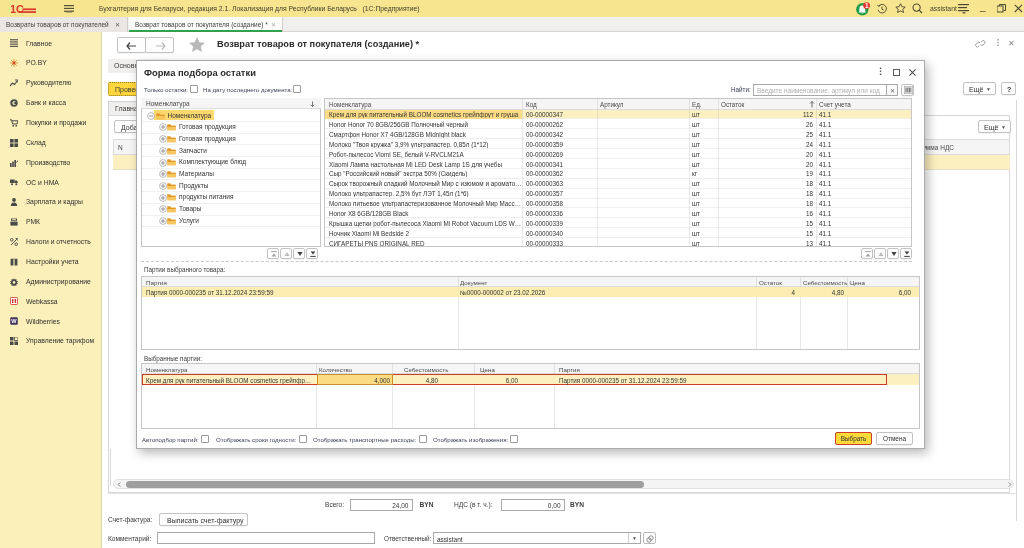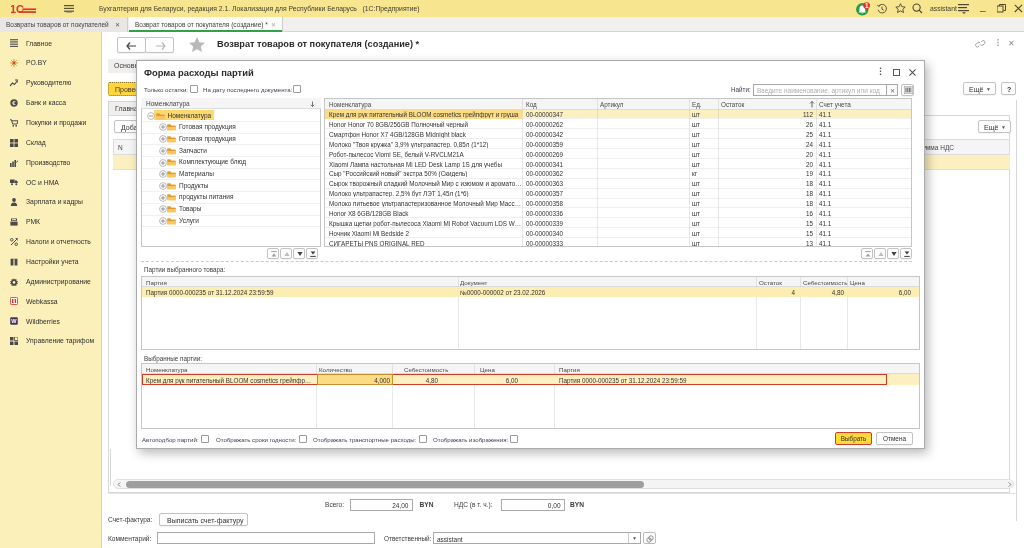--- a/index.html
+++ b/index.html
@@ -268,21 +268,21 @@
     </span>
   </div>
 <div class="a" style="left:643px;top:532px;width:12.5px;height:12px;border:1px solid #bbb;border-radius:2px;background:#fdfdfd">
     <svg width="8" height="8" viewBox="0 0 8 8" style="position:absolute;left:2px;top:1.5px">
       <circle cx="3" cy="5" r="2.2" fill="none" stroke="#777" stroke-width="0.8"></circle>
       <circle cx="5" cy="3" r="2.2" fill="none" stroke="#777" stroke-width="0.8"></circle>
     </svg>
   </div>
 
 <div class="a" id="dlg" style="left:136px;top:60px;width:789px;height:389px;background:#fff;border:1px solid #ababab;box-shadow:3px 4px 10px rgba(0,0,0,.28)"></div>
-<div class="a" style="left:144px;top:67px;font-size:9.4px;font-weight:bold;color:#2b2b2b">Форма расходы партий</div>
+<div class="a" style="left:144px;top:67px;font-size:9.4px;font-weight:bold;color:#2b2b2b">Форма подбора остатки</div>
 <div class="a" style="left:876px;top:66px;font-size:9px;color:#555;font-weight:bold">⋮</div>
 <svg class="a" style="left:893px;top:69px" width="7" height="7" viewBox="0 0 8 8">
     <rect x="0.5" y="0.5" width="7" height="7" fill="none" stroke="#555" stroke-width="1.2"></rect>
   </svg>
 <svg class="a" style="left:909px;top:69px" width="7" height="7" viewBox="0 0 8 8">
     <path d="M0.5 0.5 L7.5 7.5 M7.5 0.5 L0.5 7.5" stroke="#555" stroke-width="1.3"></path>
   </svg>
 
 <div class="lbl" style="left:144px;top:86px;font-size:6.1px">Только остатки:</div>
 <div class="ck" style="left:189.5px;top:84.5px"></div>

